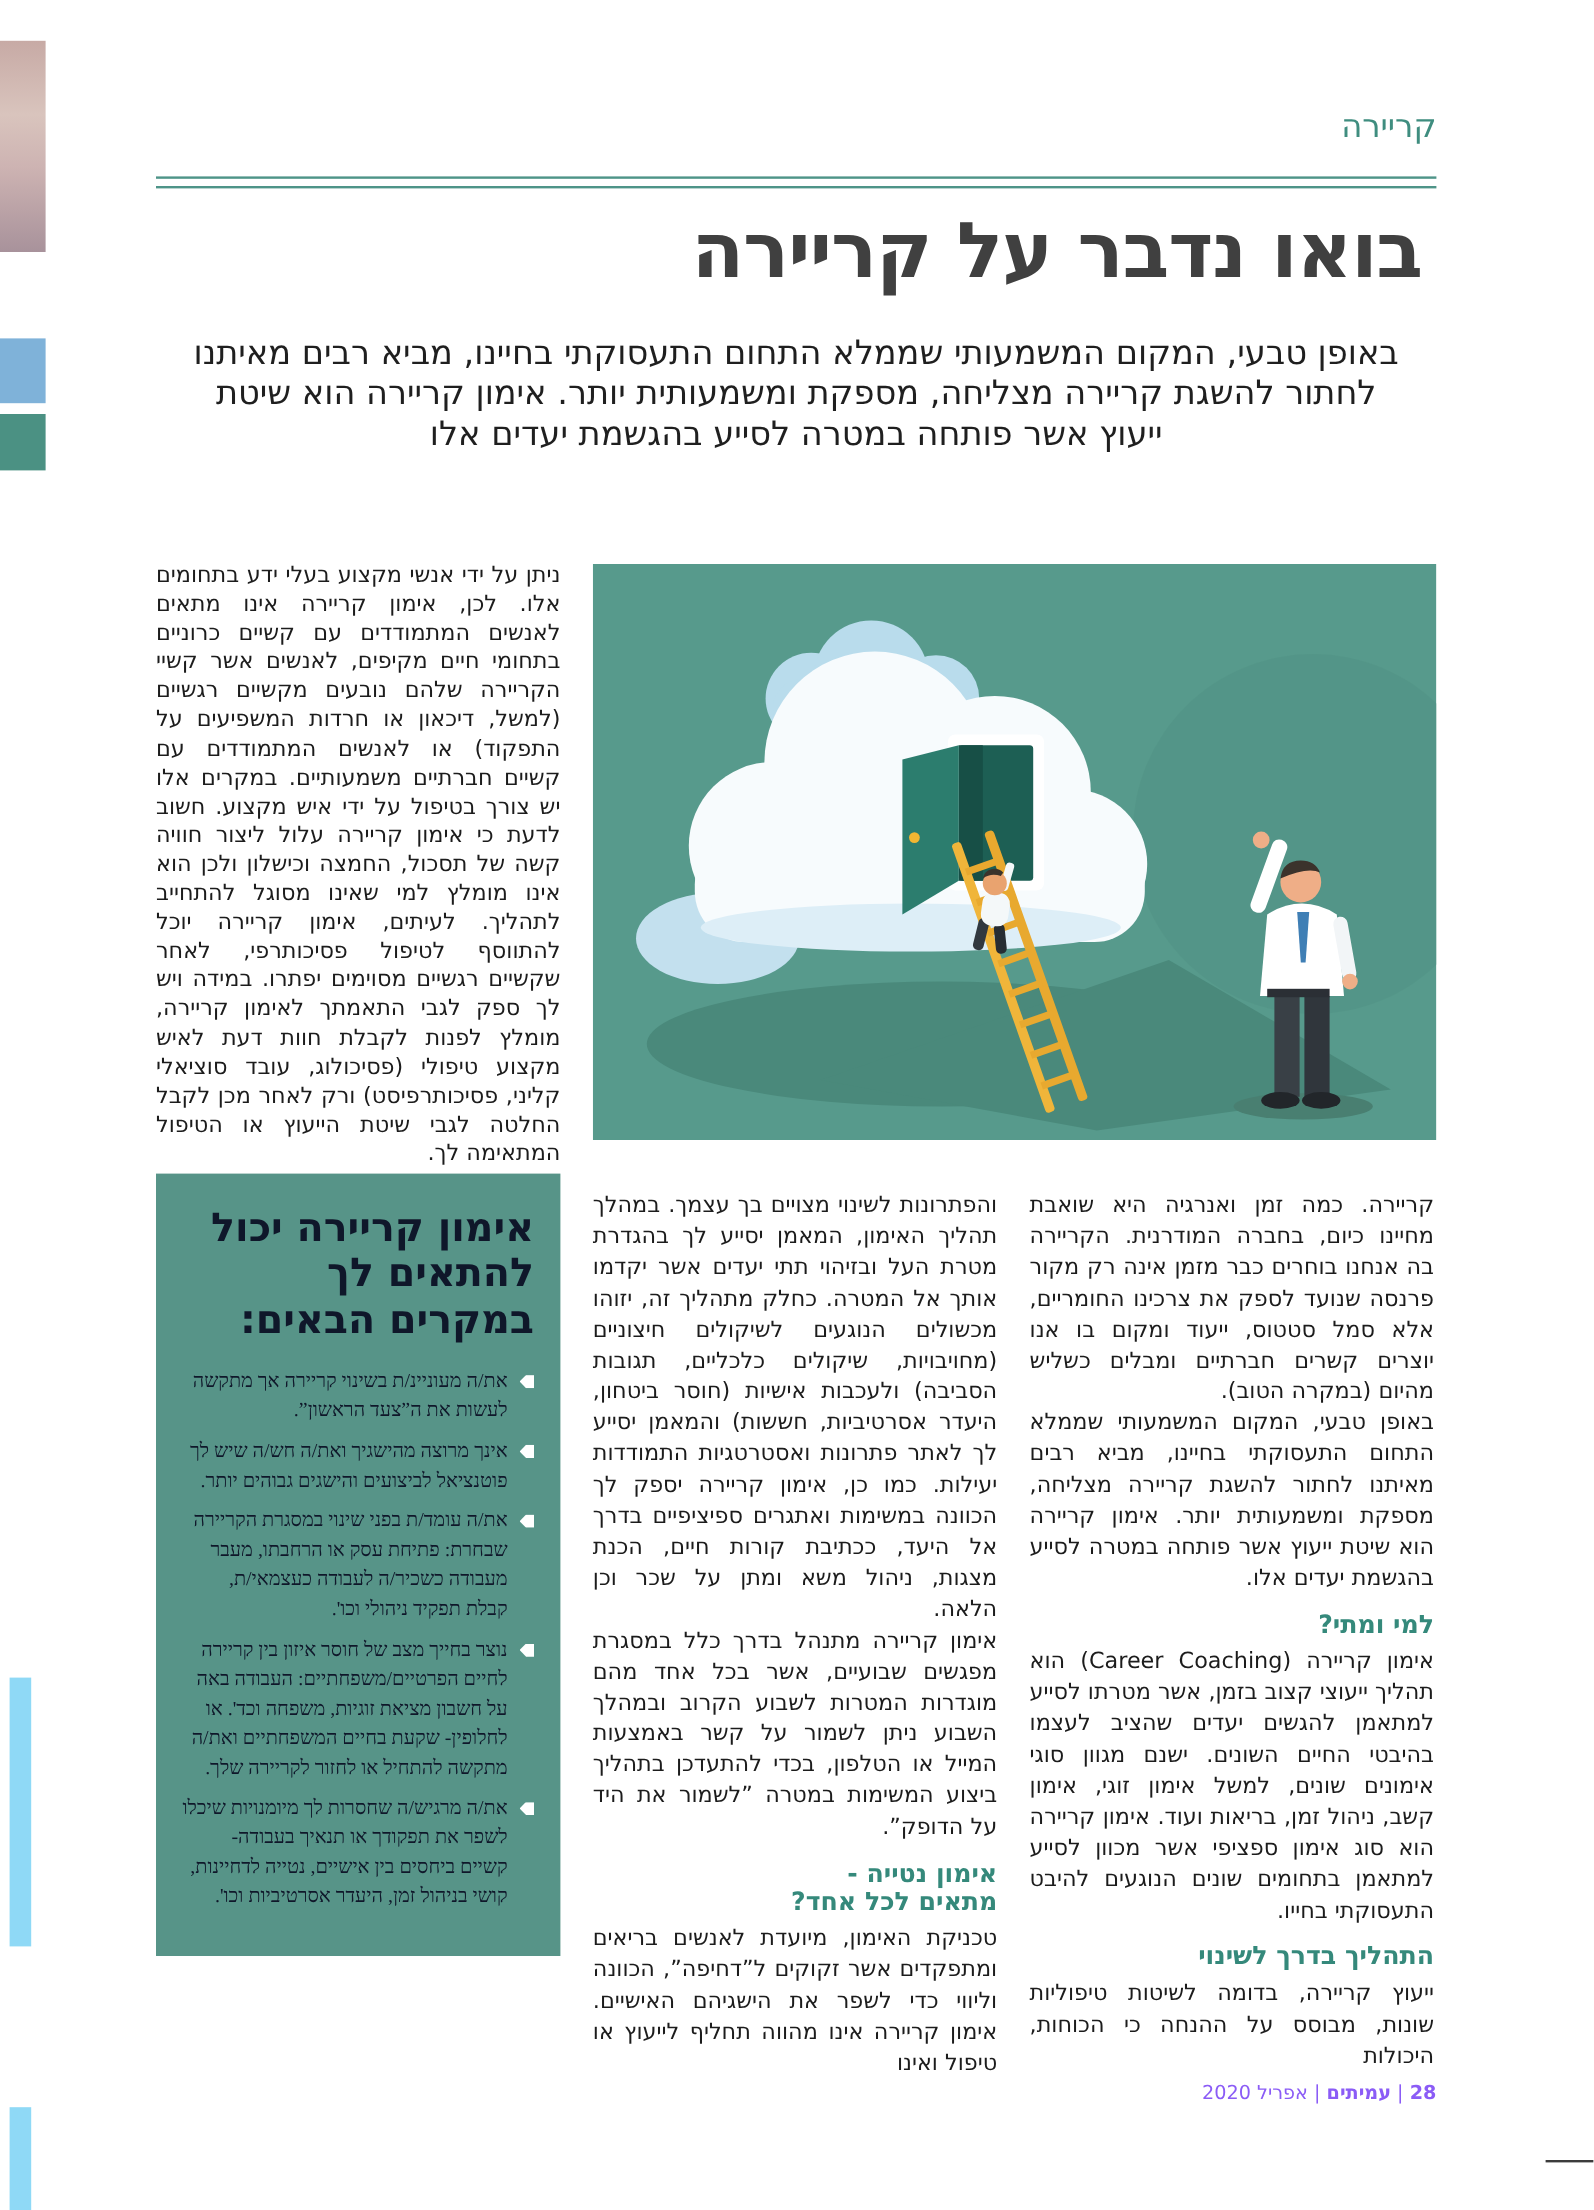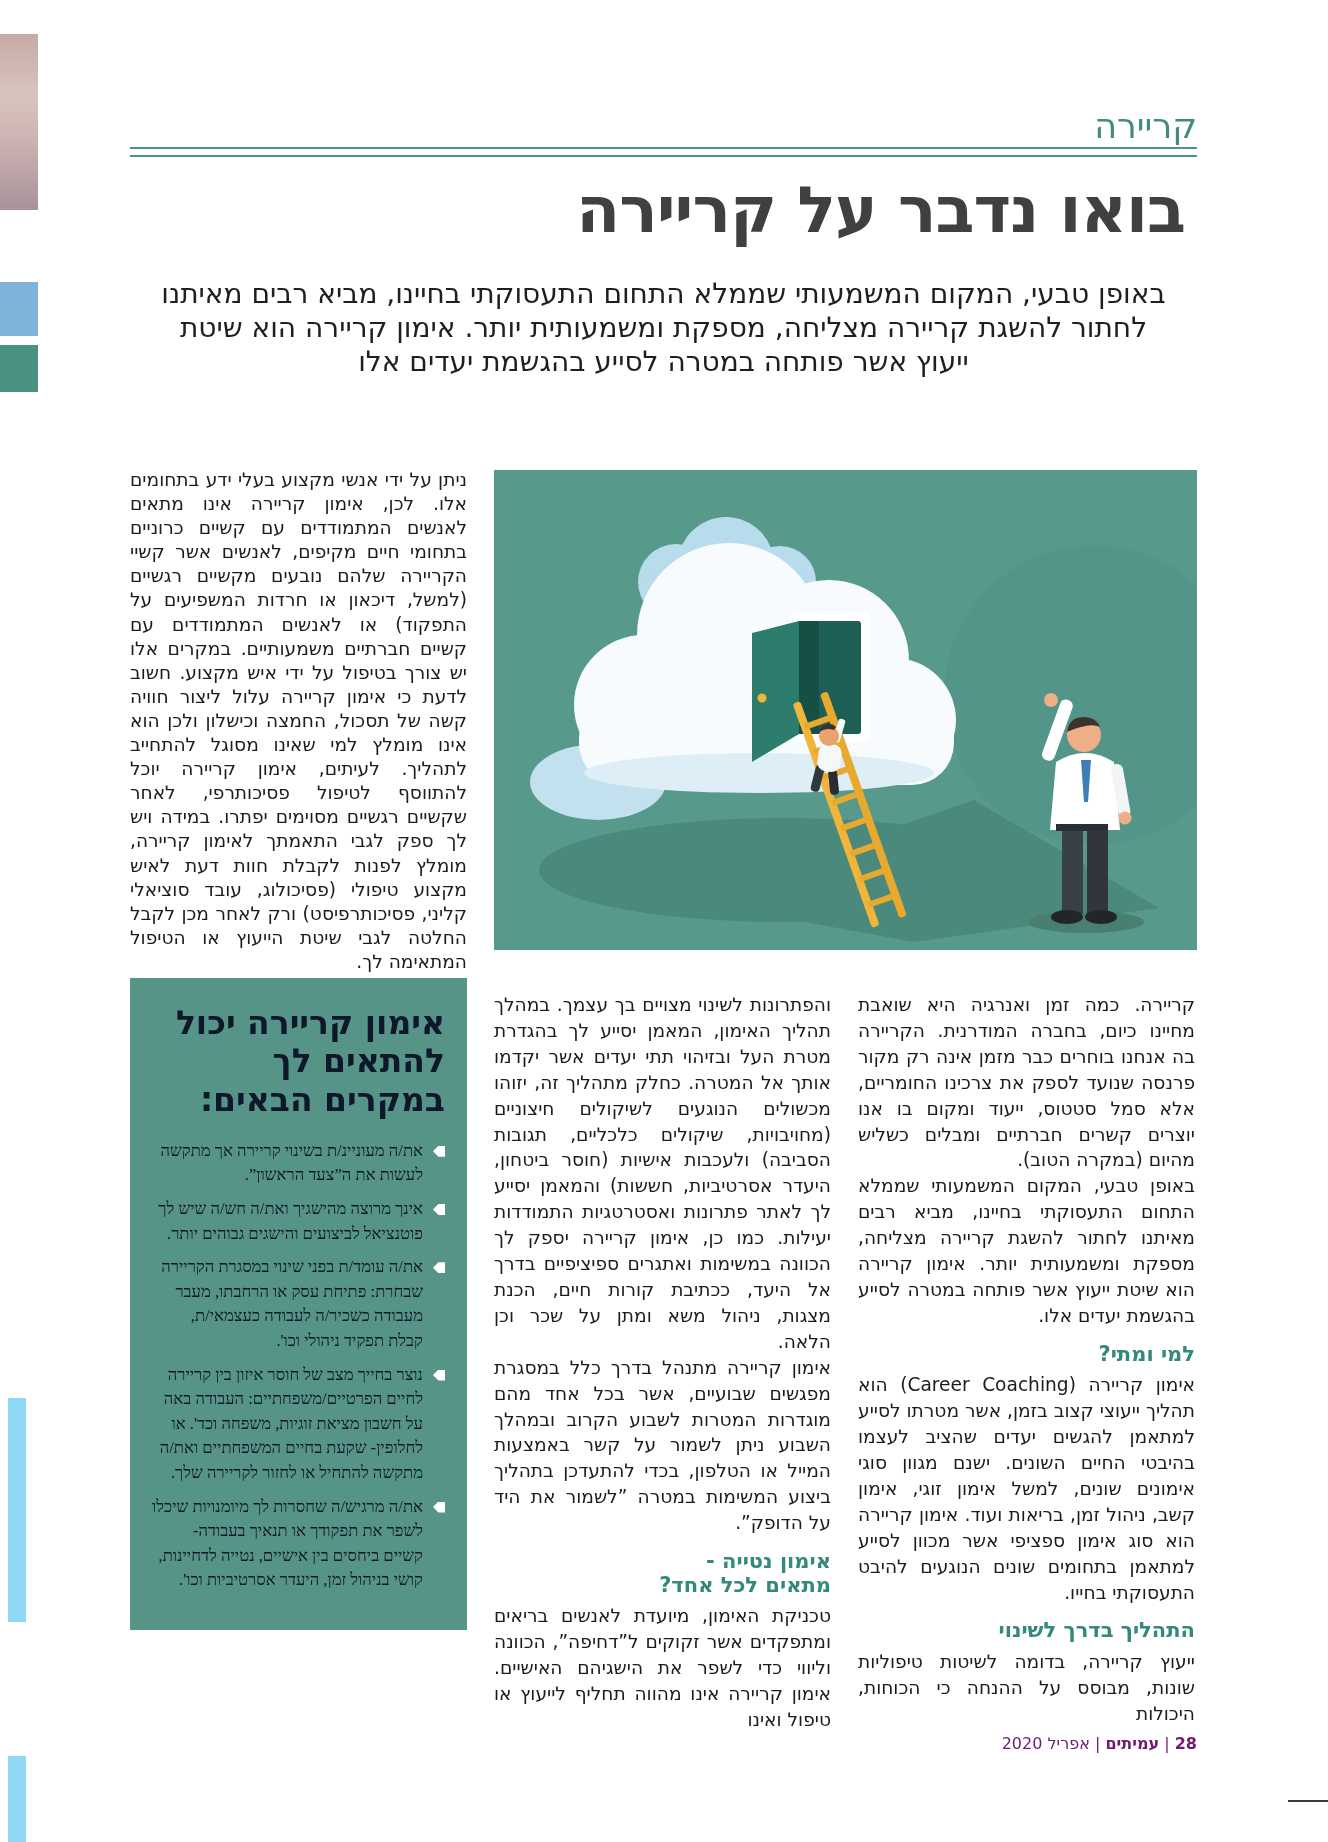--- a/index.html
+++ b/index.html
@@ -10,21 +10,21 @@
   
   .deco{position:absolute;}
   .deco-photo{left:0;top:34px;width:38px;height:176px;
     background:linear-gradient(180deg,#c7aaa5 0%,#d9c4bd 35%,#cdb3b2 60%,#a8929b 100%);}
   .deco-blue{left:0;top:282px;width:38px;height:54px;background:#7fb2d9;}
   .deco-teal{left:0;top:345px;width:38px;height:47px;background:#4b9183;}
   .deco-cyan1{left:8px;top:1398px;width:18px;height:224px;background:#8fd9f6;}
   .deco-cyan2{left:8px;top:1756px;width:18px;height:86px;background:#8fd9f6;}
   .crop-mark{left:1288px;top:1800px;width:40px;height:2px;background:#3c3c3c;}
   
-  .cat-label{position:absolute;right:131px;top:90px;font-size:35px;color:#3f8d7f;margin-top:16px;}
+  .cat-label{position:absolute;right:131px;top:90px;font-size:27px;color:#3f8d7f;}
   .header-rule{position:absolute;left:130px;top:147px;width:1067px;height:6px;
     border-top:2px solid #4e9488;border-bottom:2px solid #4e9488;}
   .page-title{position:absolute;right:131px;top:163px;margin:12px;
     font-size:64px;font-weight:bold;color:#404040;letter-spacing:-1px;line-height:1.1;}
   .page-subtitle{position:absolute;left:130px;top:277px;width:1067px;margin:0;
     font-size:28px;line-height:1.22;color:#1f1f1f;text-align:center;white-space:pre-line;}
   
   .body-col{position:absolute;width:337px;font-size:18.6px;line-height:24.4px;
     color:#1c1c1c;text-align:justify;}
   .body-col p{margin:0;}
@@ -37,21 +37,21 @@
   .illustration{position:absolute;left:494px;top:470px;width:703px;height:480px;}
   
   .sidebar{position:absolute;left:130px;top:978px;width:337px;box-sizing:border-box;
     background:#579488;color:#0f172a;padding:26px 22px 28px 22px;}
   .sidebar-title{margin:0 0 20px 0;font-size:33px;line-height:1.16;font-weight:bold;text-align:right;}
   .bullet{position:relative;padding-right:22px;margin-bottom:9px;
     font-size:16.6px;line-height:24.6px;text-align:right;font-family:Liberation Serif, serif;}
   .tri{position:absolute;right:0;top:7px;width:12px;height:11px;background:#ffffff;
     clip-path:polygon(100% 0,100% 100%,45% 100%,0 50%,45% 0);}
   
-  .footer{position:absolute;right:131px;top:1734px;font-size:16px;color:#701a75;text-align:right;}
+  .footer{position:absolute;right:131px;top:1734px;font-size:16px;color:#8b5cf6;text-align:right;}
   .footer .b{font-weight:bold;}
 </style>
 </head>
 <body>
 
 <div class="deco deco-photo"></div>
 <div class="deco deco-blue"></div>
 <div class="deco deco-teal"></div>
 <div class="deco deco-cyan1"></div>
 <div class="deco deco-cyan2"></div>

